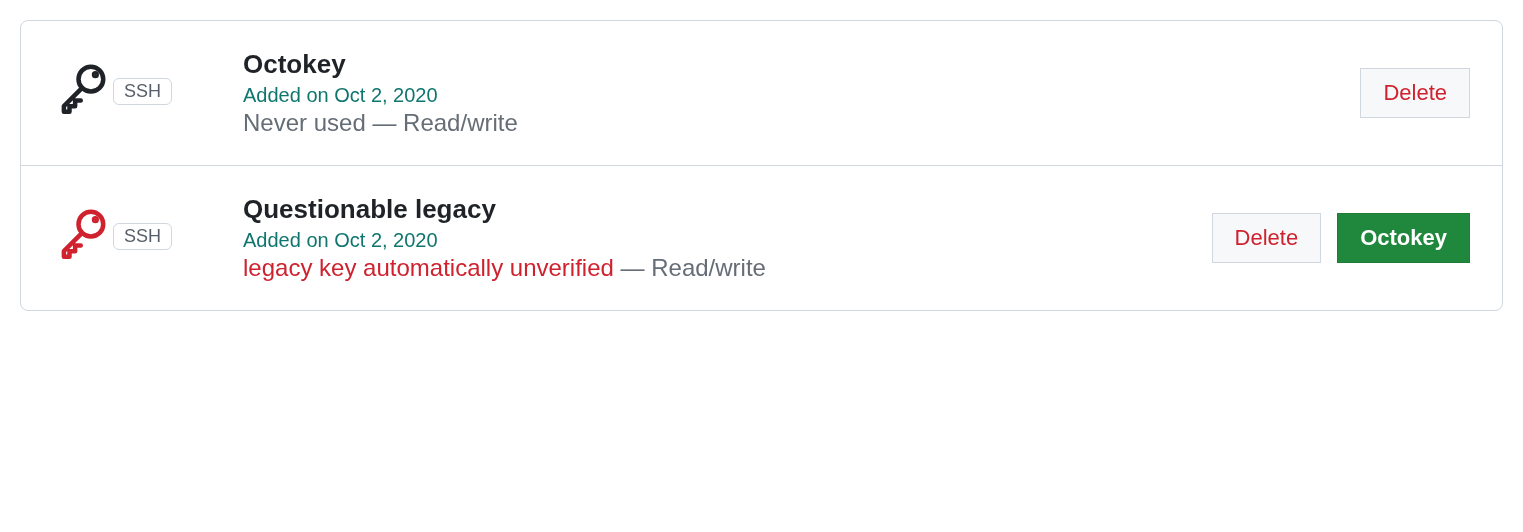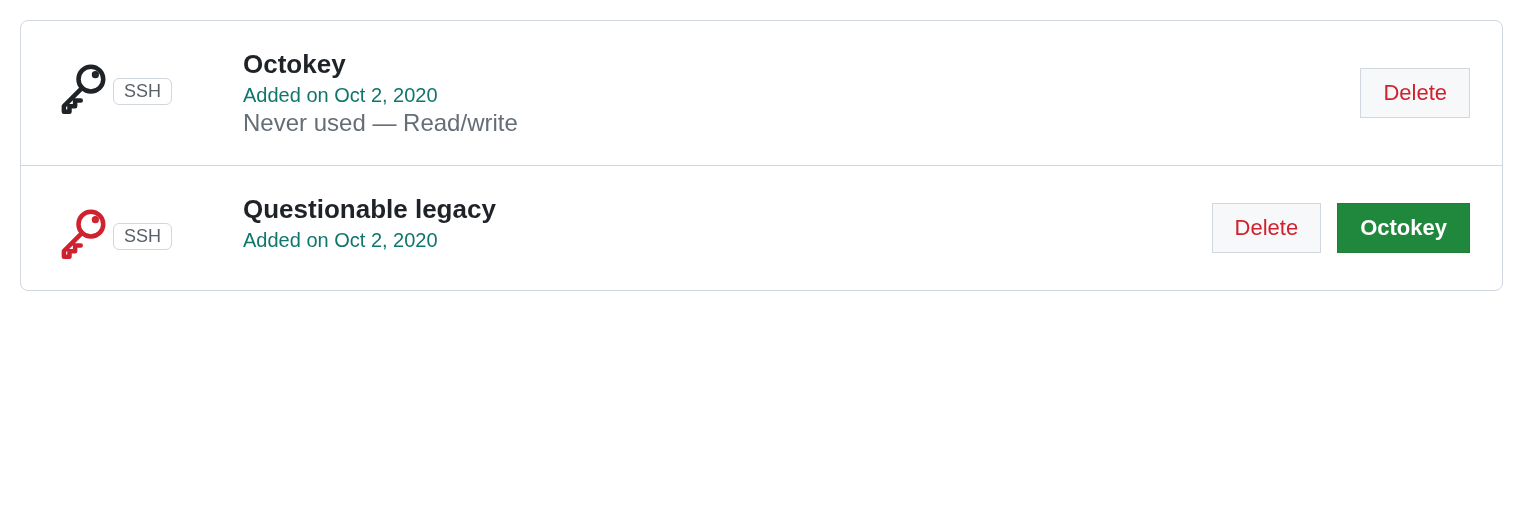--- a/index.html
+++ b/index.html
@@ -145,20 +145,23 @@
           <circle cx="15.5" cy="8.5" r="5.5"></circle>
           <circle cx="17.5" cy="6.5" r="0.6" fill="#cf222e"></circle>
           <path d="M11.6 12.4 L3.5 20.5 L3.5 23 L6 23 L6 20.5 L8.5 20.5 L8.5 18 L11 18"></path>
         </svg>
       </div>
       <div class="key-type-badge">SSH</div>
     </div>
     <div class="key-info">
       <div class="key-title">Questionable legacy</div>
       <div class="key-meta">Added on Oct 2, 2020</div>
+      <div class="key-status-line">
+        <span class="key-status-warning">legacy key automatically unverified</span><span> — </span><span>Read/write</span>
+      </div>
     </div>
     <div class="key-actions">
       <button class="btn btn-delete">Delete</button>
       <button class="btn btn-approve">Octokey</button>
     </div>
   </div>
 
 </div>
 
 </body></html>

